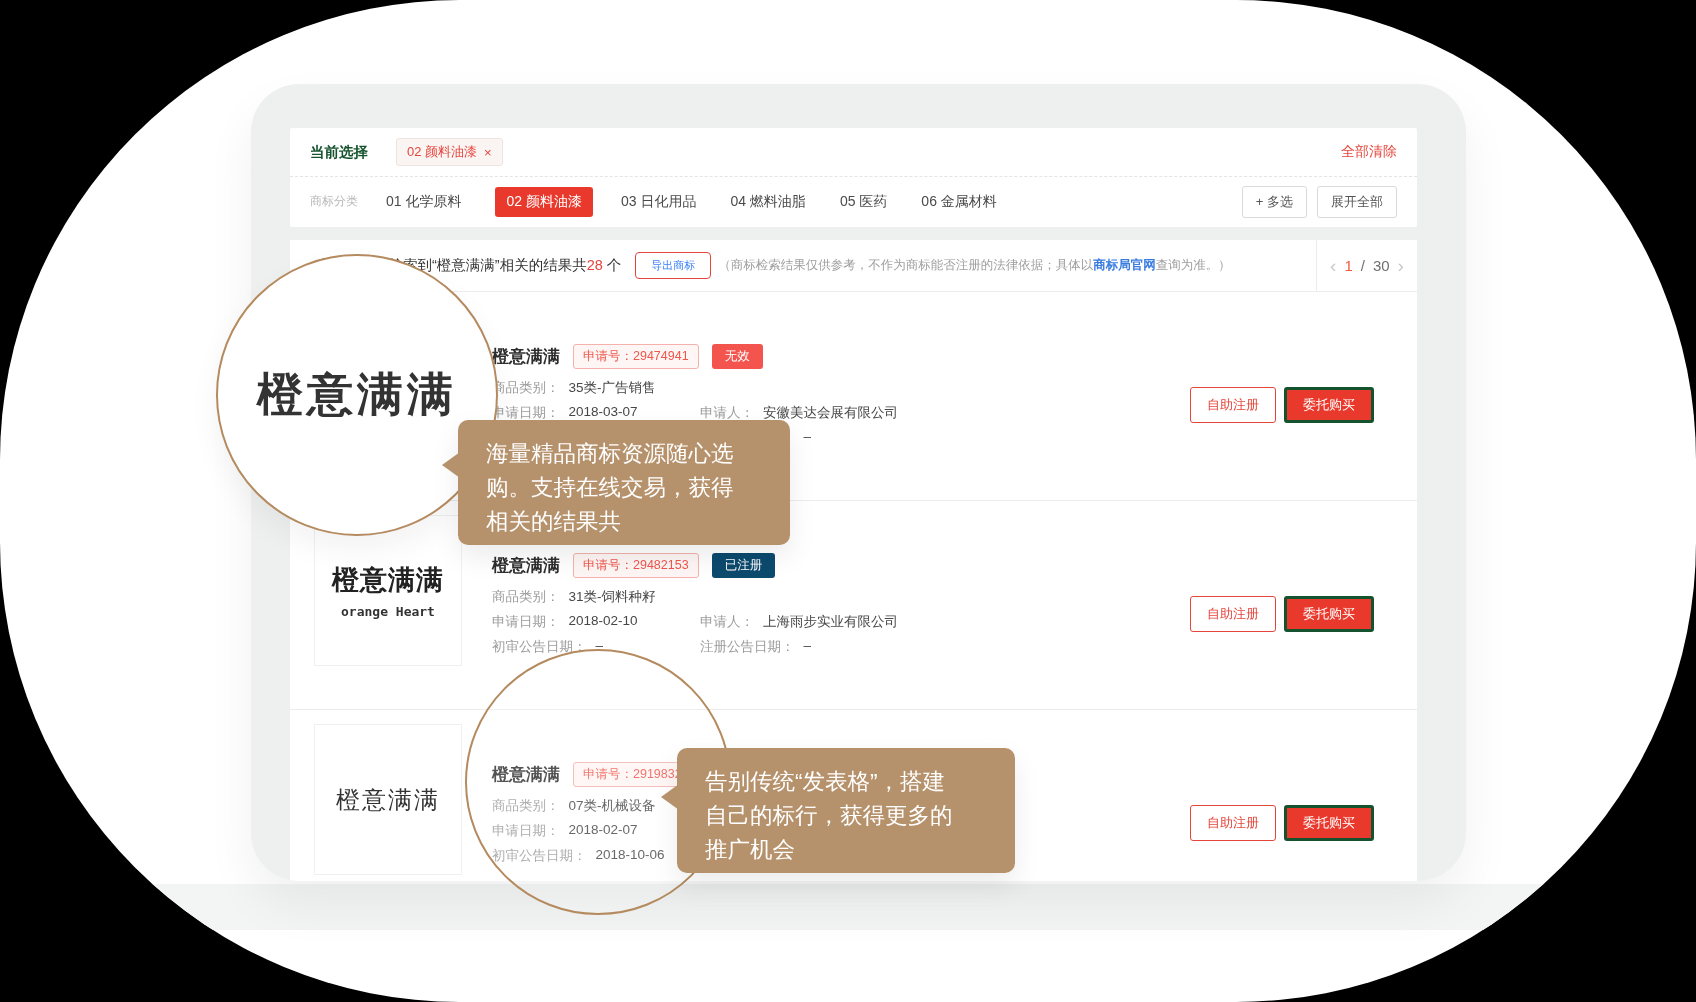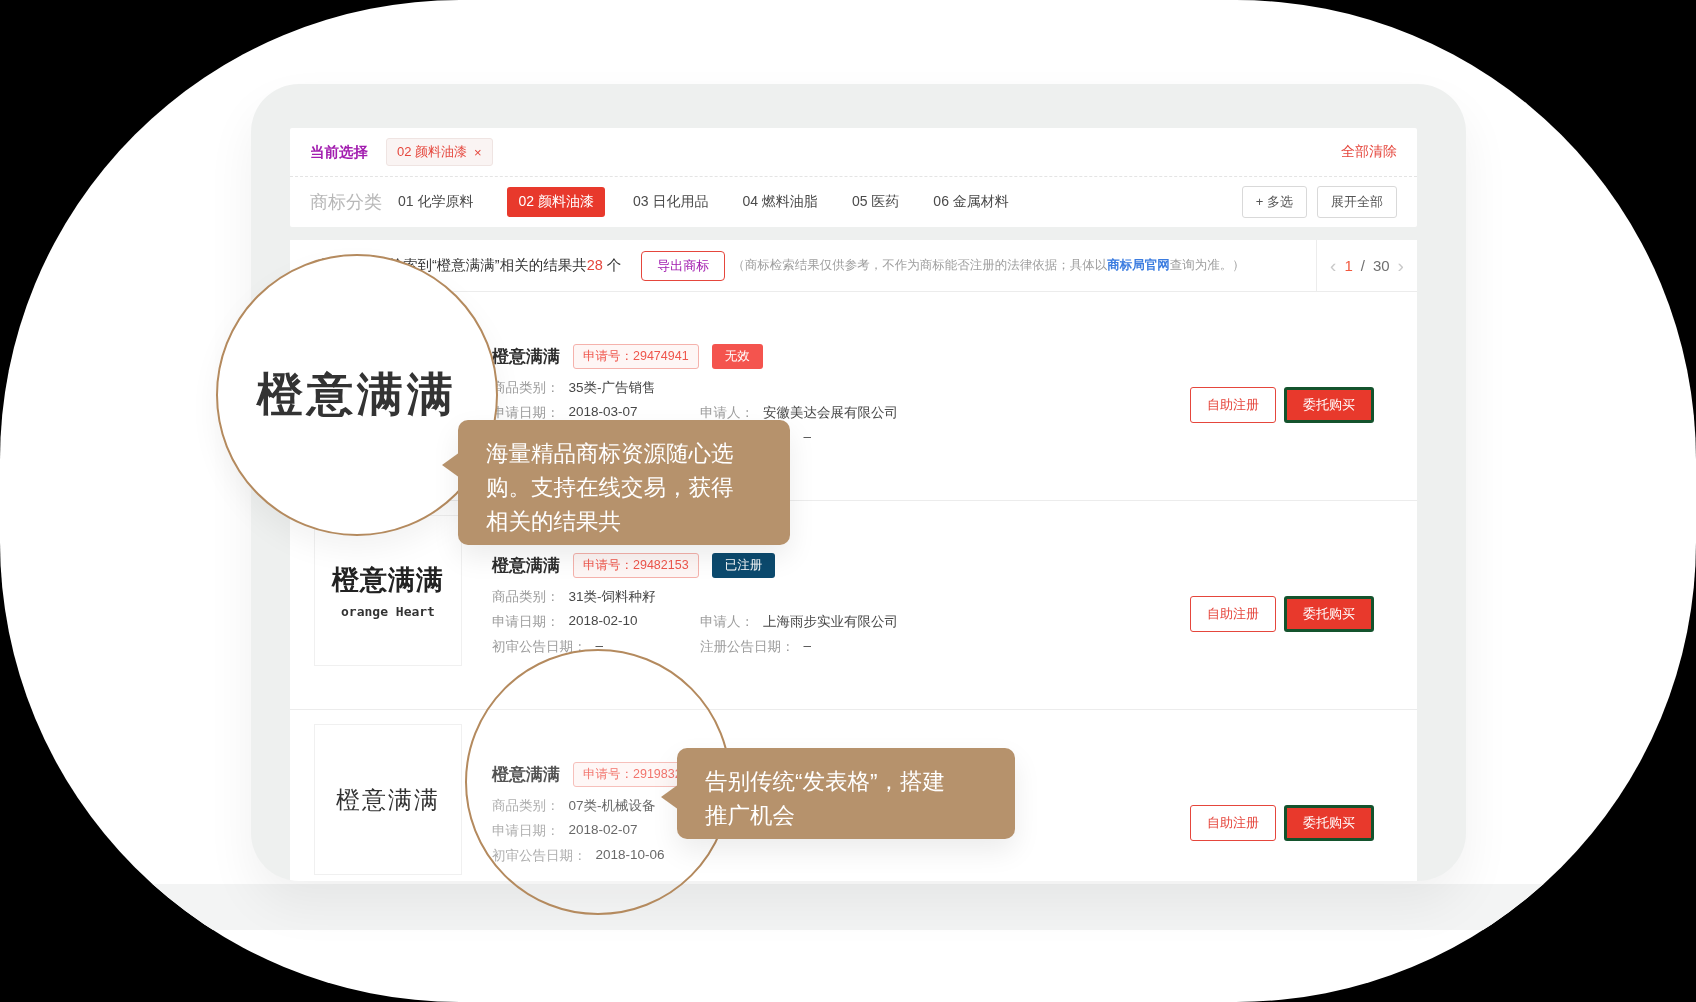--- a/index.html
+++ b/index.html
@@ -5,39 +5,39 @@
   html,body{margin:0;padding:0;background:#000;}
   body{width:1696px;height:1002px;position:relative;overflow:hidden;
        font-family:"Liberation Sans","DejaVu Sans",sans-serif;}
   .page{position:absolute;inset:0;background:#fff;border-radius:460px;overflow:hidden;}
   .band{position:absolute;left:76px;top:884px;width:1544px;height:46px;background:#f3f4f4;border-radius:23px;}
   
   .window{position:absolute;left:251px;top:84px;width:1215px;height:797px;background:#eef0ef;
           border-radius:48px;overflow:hidden;box-shadow:0 24px 50px rgba(0,0,0,0.06);}
   .header-card{position:absolute;left:39px;top:44px;width:1127px;height:99px;background:#fff;border-radius:2px;}
   .filter-row{height:49px;display:flex;align-items:center;padding:0 20px;border-bottom:1px dashed #e4e4e4;box-sizing:border-box;}
-  .f-label{font-size:14.5px;color:#a21caf;margin-right:18px;font-weight:bold;}
+  .f-label{font-size:14.5px;color:#14532d;margin-right:28px;font-weight:bold;}
   .sel-tag{display:inline-flex;align-items:center;background:#faf4f3;border:1px solid #efe4e2;color:#e5463c;
            font-size:13px;padding:4px 10px;border-radius:3px;cursor:pointer;}
   .tag-x{margin-left:7px;font-size:13px;color:#e5463c;}
   .spacer{flex:1;}
   .clear-all{color:#e5463c;font-size:14px;cursor:pointer;}
   .category-row{height:49px;display:flex;align-items:center;padding:0 20px;box-sizing:border-box;}
-  .c-label{font-size:18px;color:#b8b8b8;margin-right:16px;}
+  .c-label{font-size:12px;color:#b8b8b8;margin-right:28px;}
   .cat{font-size:14px;color:#4a4a4a;margin-right:34px;cursor:pointer;white-space:nowrap;}
   .cat.selected{background:#e8392c;color:#fff;padding:6px 11px;border-radius:3px;margin-right:28px;}
   .hdr-btn{font-size:13px;color:#555;background:#fff;border:1px solid #d9d9d9;border-radius:3px;
            padding:6px 13px;margin-left:10px;cursor:pointer;font-family:inherit;}
   
   .results-card{position:absolute;left:39px;top:156px;width:1127px;height:641px;background:#fff;}
   .results-header{position:relative;height:52px;display:flex;align-items:center;border-bottom:1px solid #ececec;
                   padding-left:26px;box-sizing:border-box;}
   .summary{font-size:14.5px;color:#333;white-space:nowrap;}
   .summary .red{color:#e5463c;}
-  .export-btn{margin-left:20px;font-size:13px;color:#a21caf;background:#fff;border:1px solid #e5463c;
+  .export-btn{margin-left:14px;font-size:11px;color:#3b82f6;background:#fff;border:1px solid #e5463c;
               border-radius:4px;padding:5px 15px;cursor:pointer;font-family:inherit;white-space:nowrap;}
   .disclaimer{margin-left:7px;font-size:12.5px;color:#9e9e9e;white-space:nowrap;}
   .disclaimer .link{color:#3b7ce0;font-weight:bold;cursor:pointer;}
   .pagination{margin-left:auto;width:100px;height:100%;border-left:1px solid #ececec;display:flex;
               align-items:center;justify-content:center;gap:8px;font-size:15px;}
   .pg-arrow{color:#c9c9c9;font-size:19px;cursor:pointer;line-height:1;}
   .pg-cur{color:#f2593f;}
   .pg-sep,.pg-total{color:#6f6f6f;}
   .row{position:relative;height:208px;border-bottom:1px solid #ececec;}
   .row.last{height:173px;border-bottom:none;}
@@ -255,15 +255,16 @@
     <span class="mag-text">橙意满满</span>
   </div>
   <div class="tooltip t1">
     <div>海量精品商标资源随心选</div>
     <div>购。支持在线交易，获得</div>
     <div>相关的结果共</div>
   </div>
   <div class="magnifier m2"></div>
   <div class="tooltip t2">
     <div>告别传统“发表格”，搭建</div>
+    <div>自己的标行，获得更多的</div>
     <div>推广机会</div>
   </div>
 </div>
 
 </body></html>

